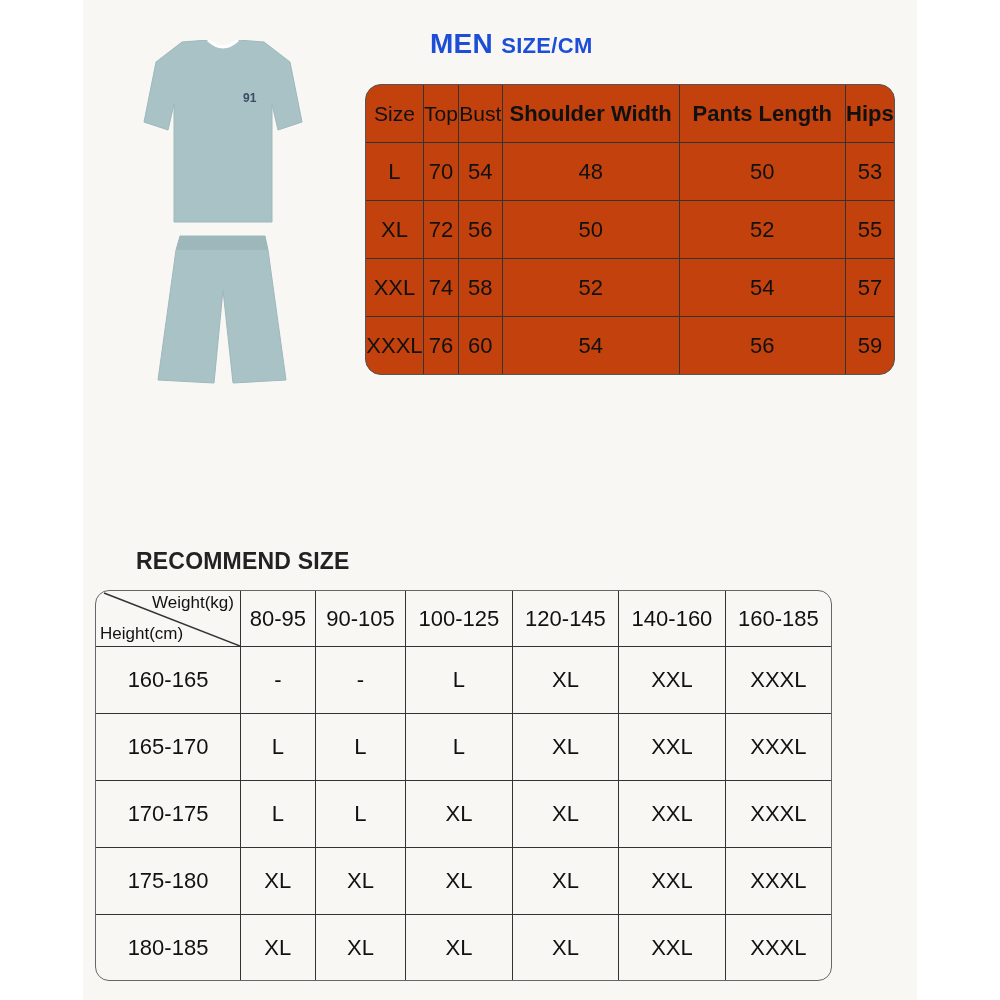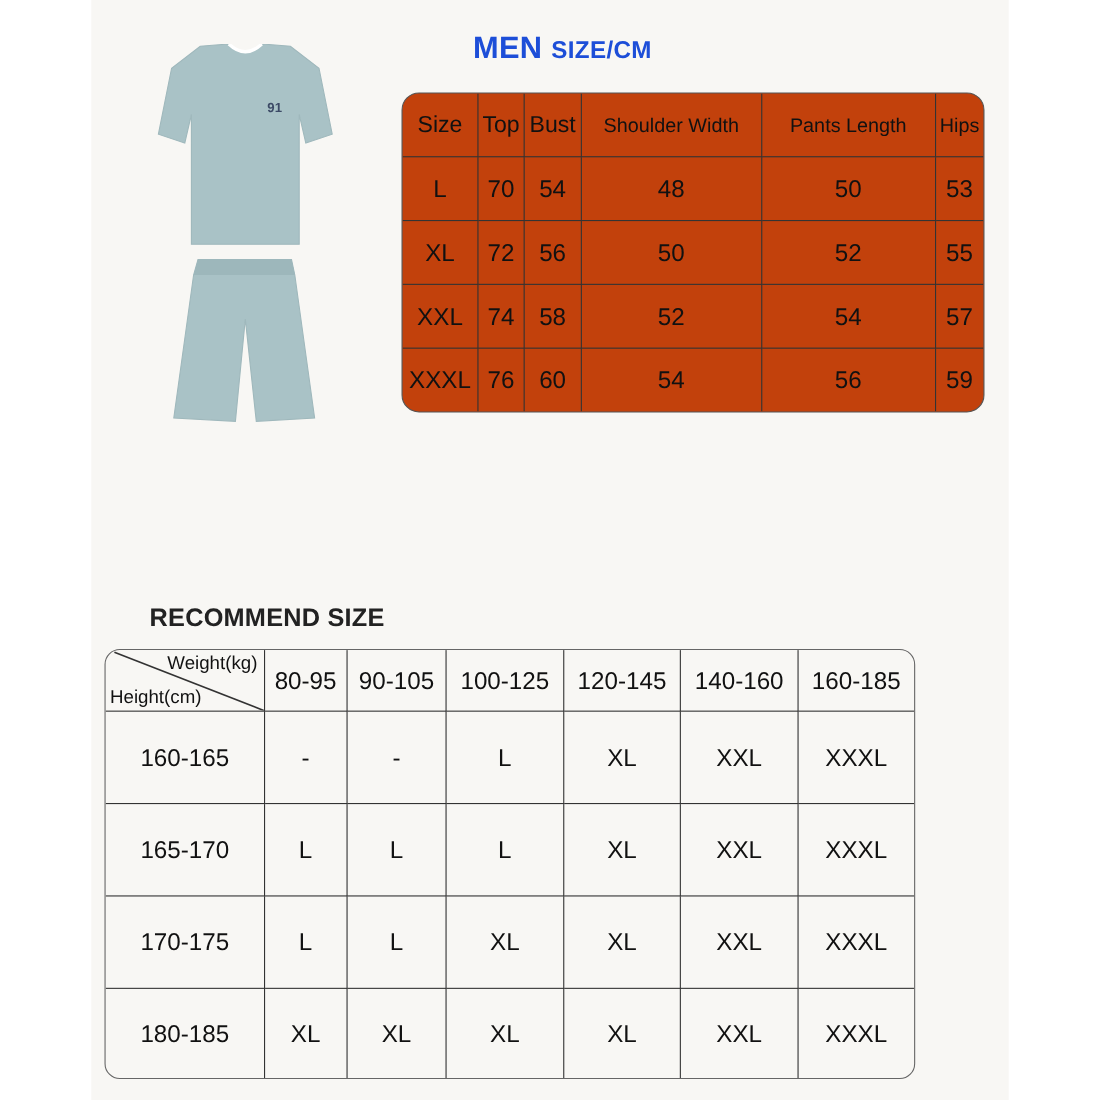--- a/index.html
+++ b/index.html
@@ -9,21 +9,21 @@
     .title-men .sub { font-size:22px; }
     
     .product { position:absolute; left:140px; top:40px; width:165px; height:350px; }
     
     table { border-collapse:separate; border-spacing:0; }
     .size-table { position:absolute; left:365px; top:84px; width:530px; height:290px; border:1.5px solid #555; border-radius:16px; overflow:hidden; background:#c2410c; }
     .size-table td { border-right:1.5px solid #333; border-bottom:1.5px solid #333; text-align:center; vertical-align:middle; font-size:22px; color:#111; padding:0; }
     .size-table tr td:last-child { border-right:none; }
     .size-table tr:last-child td { border-bottom:none; }
     .size-table .hdr td { font-size:21px; height:57px; }
-    .size-table .hdr td.small { font-size:18px; line-height:20px; }
+    .size-table .hdr td.small { font-size:22px; line-height:20px;font-weight:bold; }
     .size-table tr.body td { height:57px; }
     .rec-title { position:absolute; left:96px; top:548px; font-weight:bold; font-size:23px; color:#222; letter-spacing:0.2px;margin-left:40px; }
     .rec-table { position:absolute; left:95px; top:590px; width:737px; height:391px; border:1.5px solid #666; border-radius:14px; overflow:hidden; background:#f8f7f4; }
     .rec-table td { border-right:1.5px solid #333; border-bottom:1.5px solid #333; text-align:center; vertical-align:middle; font-size:22px; color:#111; padding:0; }
     .rec-table tr td:last-child { border-right:none; }
     .rec-table tr:last-child td { border-bottom:none; }
     .rec-table .hdr td { height:55px; }
     .rec-table td.corner { position:relative; width:144px; }
     .corner .diag { position:absolute; left:0; top:0; width:100%; height:100%; }
     .corner .w-label { position:absolute; right:6px; top:2px; font-size:17px; }
@@ -136,20 +136,29 @@
   <tr>
     <td>170-175</td>
     <td>L</td>
     <td>L</td>
     <td>XL</td>
     <td>XL</td>
     <td>XXL</td>
     <td>XXXL</td>
   </tr>
   <tr>
+    <td>175-180</td>
+    <td>XL</td>
+    <td>XL</td>
+    <td>XL</td>
+    <td>XL</td>
+    <td>XXL</td>
+    <td>XXXL</td>
+  </tr>
+  <tr>
     <td>180-185</td>
     <td>XL</td>
     <td>XL</td>
     <td>XL</td>
     <td>XL</td>
     <td>XXL</td>
     <td>XXXL</td>
   </tr>
 </tbody>
   </table>

